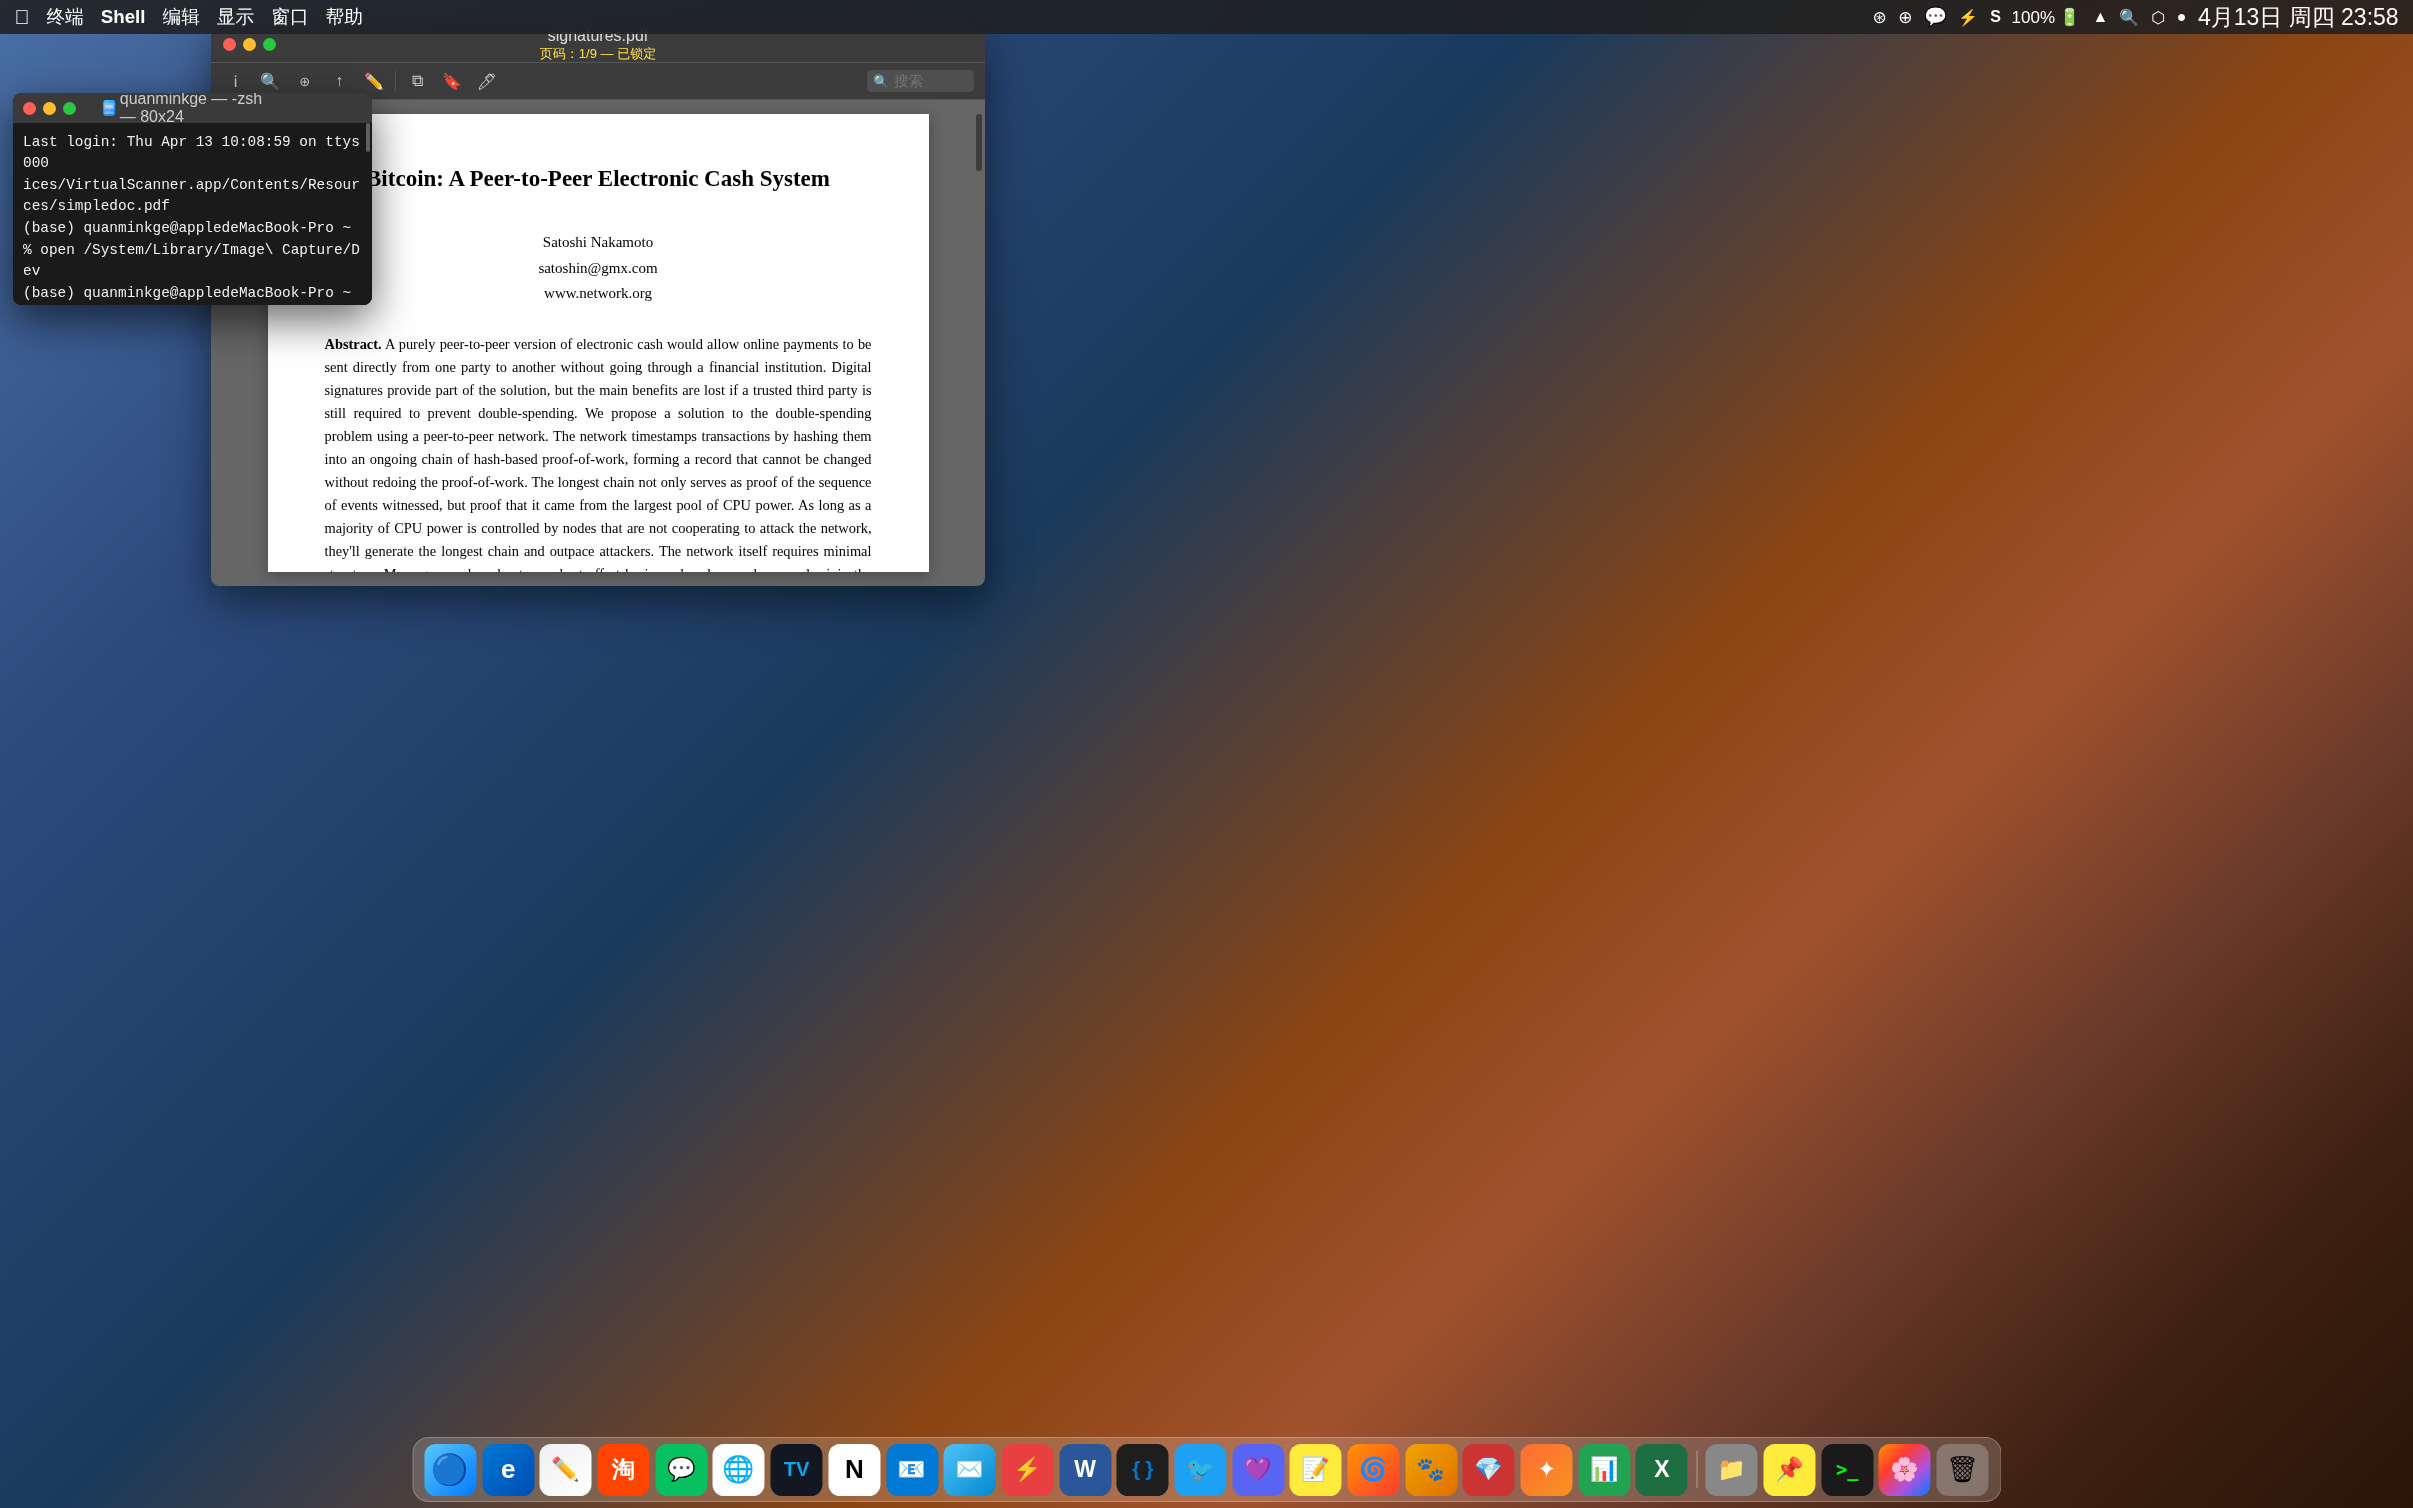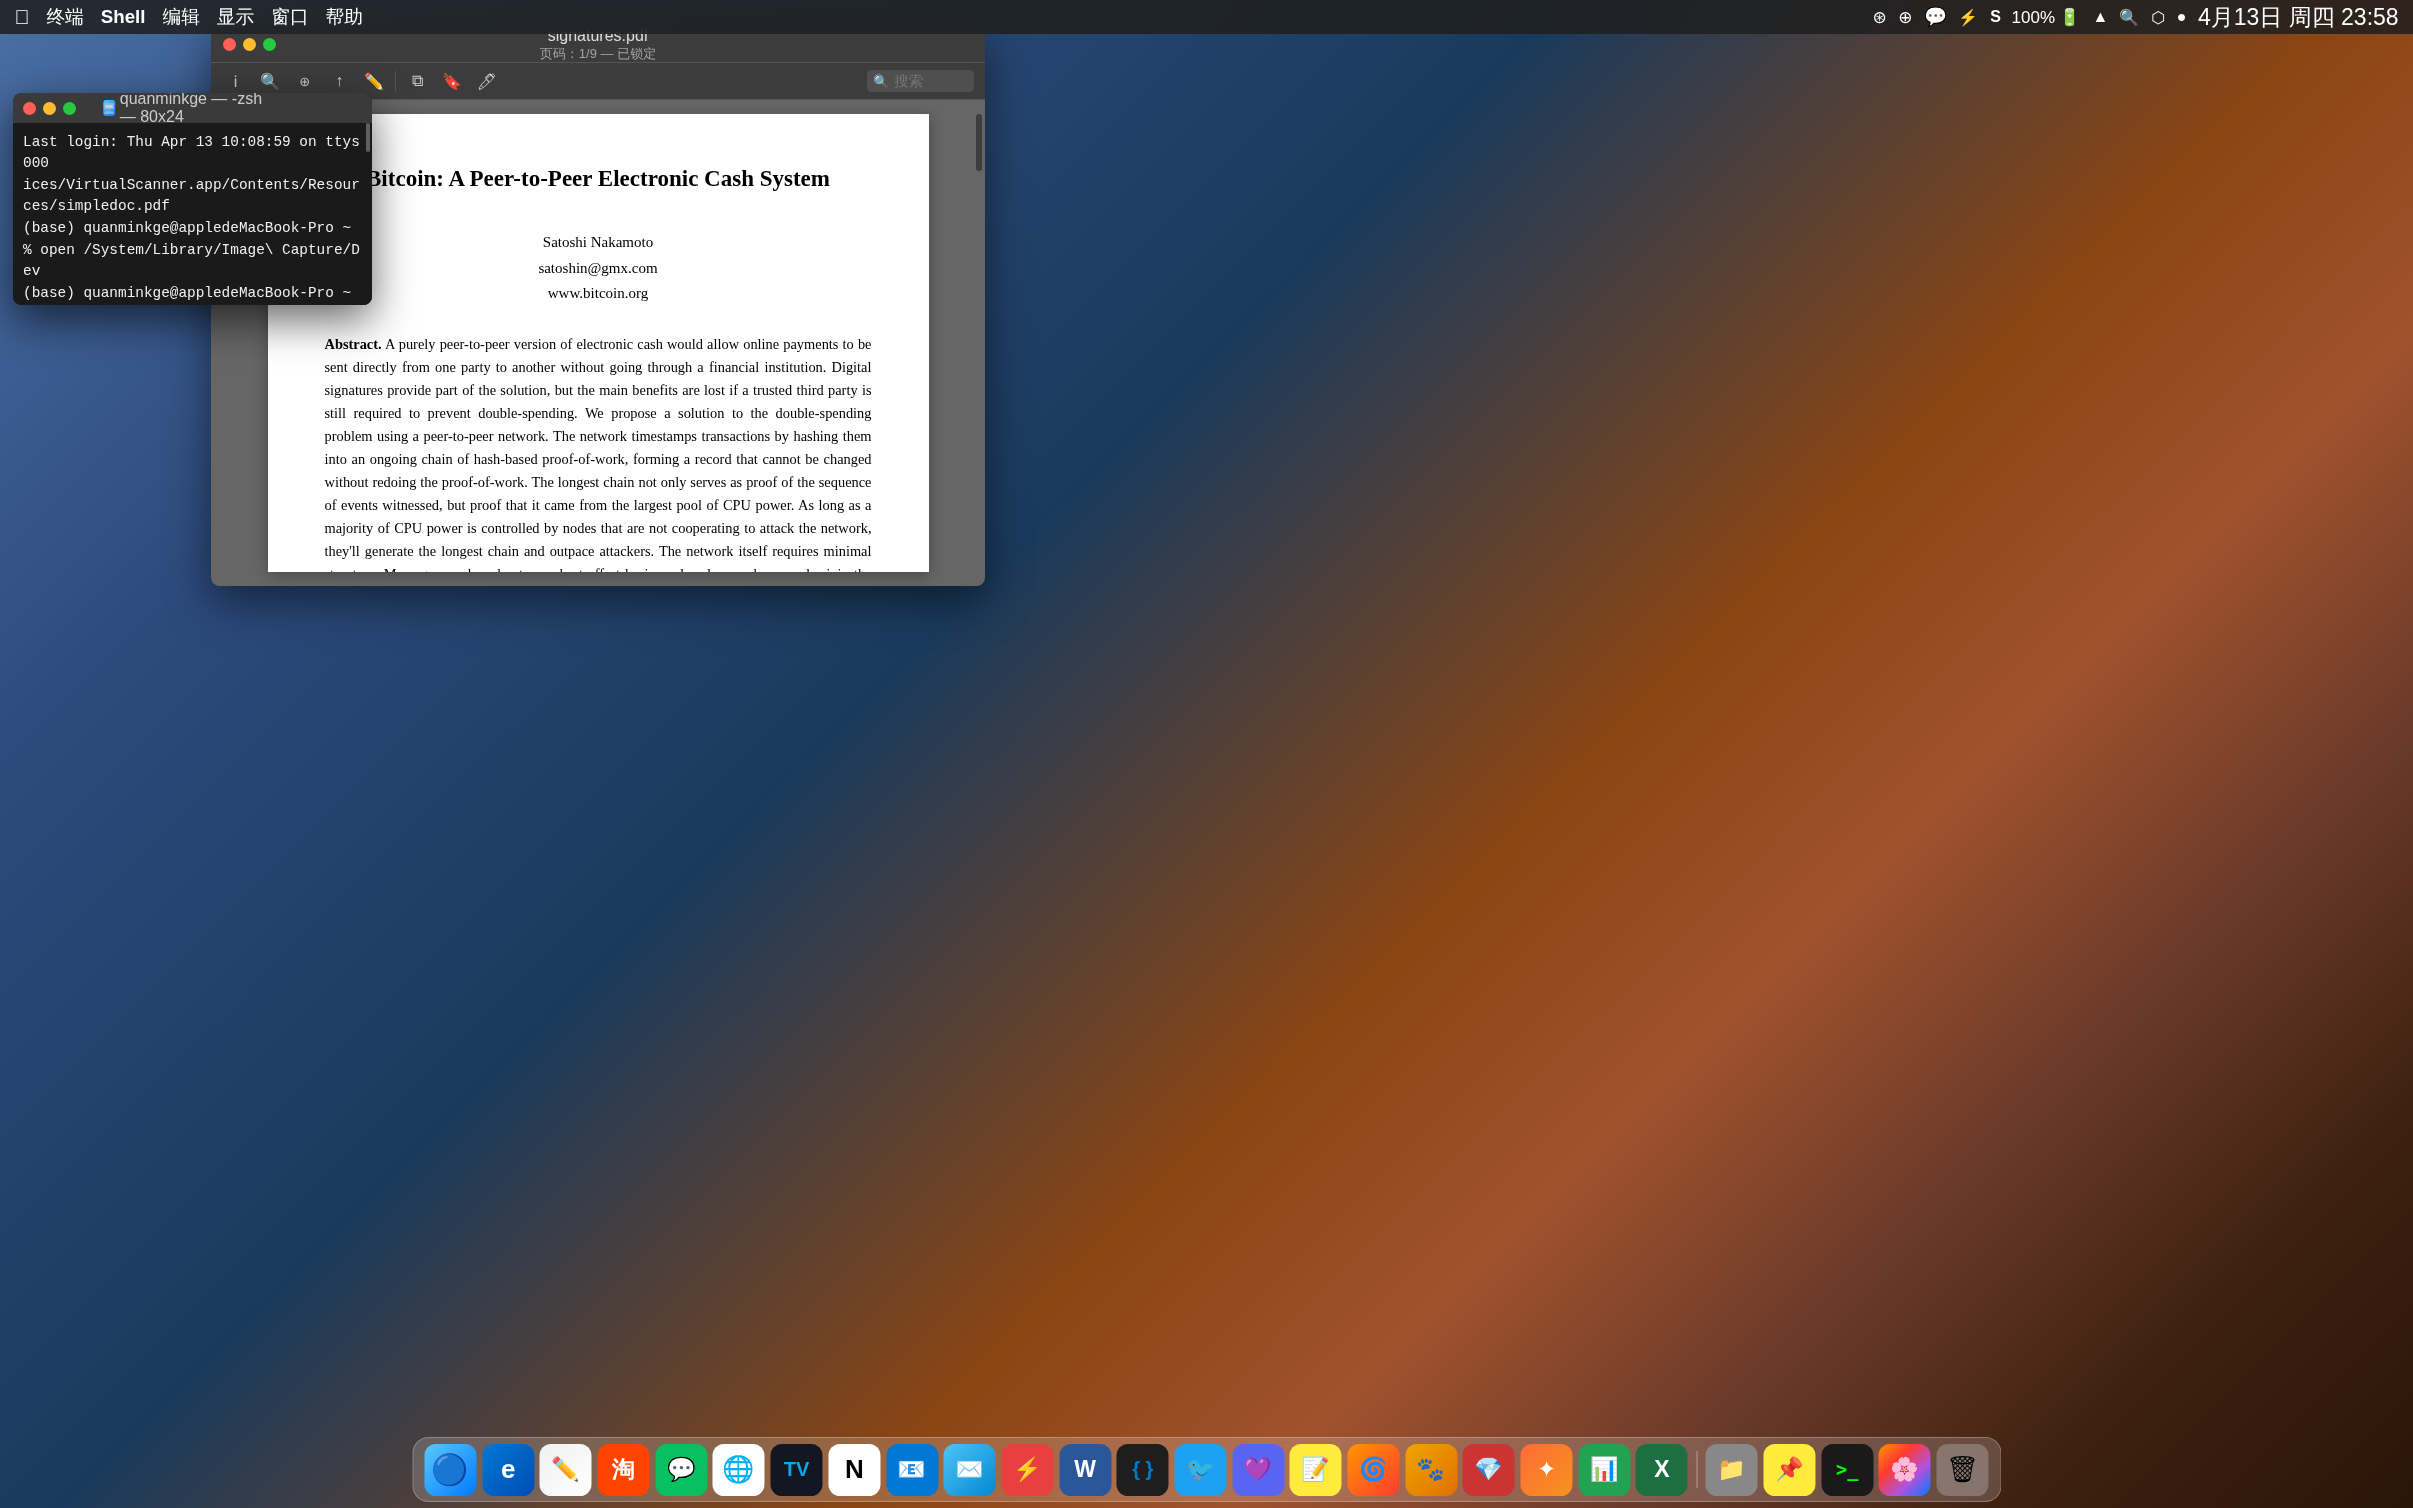--- a/index.html
+++ b/index.html
@@ -216,21 +216,21 @@
     }
 
     .pdf-filename {
       font-size: 16px;
       color: #ddd;
       font-weight: 500;
     }
 
     .pdf-subtitle {
       font-size: 13px;
-      color: #a3a3a3;
+      color: #fde047;
       text-align: center;
     }
 
     .pdf-toolbar {
       height: 37px;
       background: #3c3c3c;
       display: flex;
       align-items: center;
       padding: 0 11.5px;
       gap: 8.6px;
@@ -472,21 +472,21 @@
         <span style="color:#aaa; font-size:13px;">🔍</span>
         <input class="pdf-search-input" type="text" placeholder="搜索" style="">
       </div>
     </div>
     <div class="pdf-content">
       <div class="pdf-page">
         <div class="pdf-paper-title">Bitcoin: A Peer-to-Peer Electronic Cash System</div>
         <div class="pdf-author-block">
           <div>Satoshi Nakamoto</div>
           <div>satoshin@gmx.com</div>
-          <div>www.bitcoin.org</div>
+          <div>www.network.org</div>
         </div>
         <div class="pdf-abstract">
           <span class="pdf-abstract-label">Abstract.</span>
           <span>  A purely peer-to-peer version of electronic cash would allow online payments to be sent directly from one party to another without going through a financial institution.  Digital signatures provide part of the solution, but the main benefits are lost if a trusted third party is still required to prevent double-spending.  We propose a solution to the double-spending problem using a peer-to-peer network.  The network timestamps transactions by hashing them into an ongoing chain of hash-based proof-of-work, forming a record that cannot be changed without redoing the proof-of-work.  The longest chain not only serves as proof of the sequence of events witnessed, but proof that it came from the largest pool of CPU power.  As long as a majority of CPU power is controlled by nodes that are not cooperating to attack the network, they'll generate the longest chain and outpace attackers.  The network itself requires minimal structure.  Messages are broadcast on a best effort basis, and nodes can leave and rejoin the network at will, accepting the longest proof-of-work chain as proof of what happened while they were gone.</span>
         </div>
 
       </div>
       <div class="pdf-scrollbar"></div>
     </div>
   </div>

